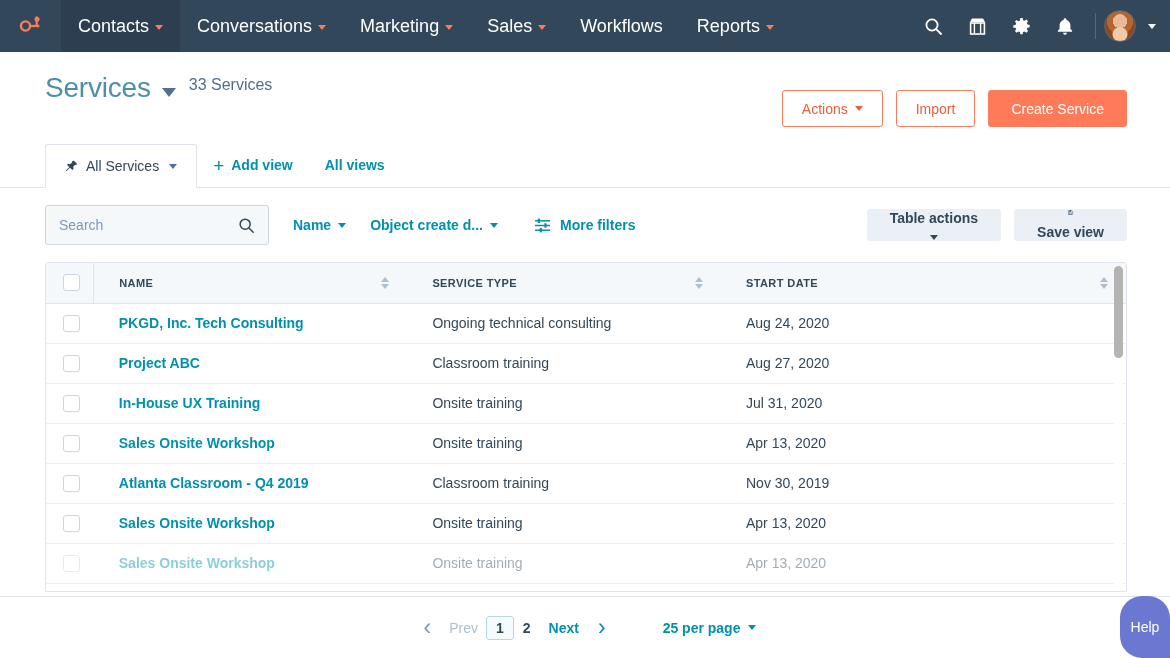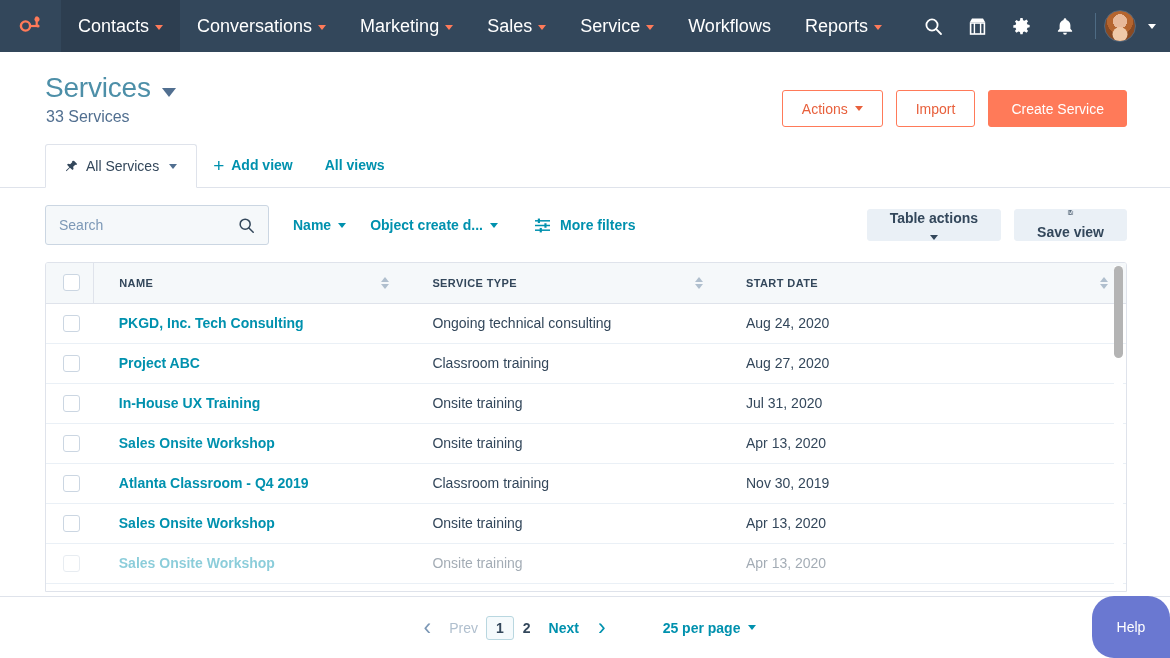--- a/index.html
+++ b/index.html
@@ -57,21 +57,21 @@
     width: 0; height: 0; border-left: 4px solid transparent;
     border-right: 4px solid transparent; border-top: 5px solid #ffffff;
     margin-left: 12px; cursor: pointer;
   }
 
   
   .page-header {
     padding: 20px 43px 0 45px; display: flex;
     align-items: flex-start; justify-content: space-between;
   }
-  .title-block { display: flex; flex-direction: column; }
+  .title-block { display: flex; flex-direction: row; gap: 12px; }
   .title-row { display: flex; align-items: center; gap: 11px; }
   .page-title {
     font-size: 28px; color: #4d8fa8; font-weight: 400;
     letter-spacing: -0.2px;
   }
   .title-caret {
     width: 0; height: 0; border-left: 7px solid transparent;
     border-right: 7px solid transparent; border-top: 9px solid #516f90;
     margin-top: 8px; cursor: pointer;
   }
@@ -244,21 +244,21 @@
     font-size: 14px; color: #0091ae; font-weight: bold; padding: 0 9px;
     cursor: pointer;
   }
   .per-page {
     margin-left: 47px; display: flex; align-items: center; gap: 8px;
     color: #0091ae; font-size: 14px; font-weight: bold; cursor: pointer;
   }
 
   
   .help-widget {
-    position: absolute; right: 0; bottom: 0; width: 78px; height: 62px;
+    position: absolute; right: 0; bottom: 0; width: 50px; height: 62px;
     background: #6a78d1; color: #ffffff; font-size: 14px;
     display: flex; align-items: center; justify-content: center;
     border-radius: 22px 22px 0 22px; cursor: pointer; z-index: 30; margin-top: 28px;
   }
 </style>
 </head>
 <body>
 
 <div class="topnav">
   <div class="logo-wrap">
@@ -279,24 +279,20 @@
     <div class="nav-item">
       <span>Conversations</span>
       <span class="nav-caret"></span>
     </div>
     <div class="nav-item">
       <span>Marketing</span>
       <span class="nav-caret"></span>
     </div>
     <div class="nav-item">
       <span>Sales</span>
-      <span class="nav-caret"></span>
-    </div>
-    <div class="nav-item">
-      <span>Service</span>
       <span class="nav-caret"></span>
     </div>
     <div class="nav-item">
       <span>Workflows</span>
     </div>
     <div class="nav-item">
       <span>Reports</span>
       <span class="nav-caret"></span>
     </div>
   </div>

